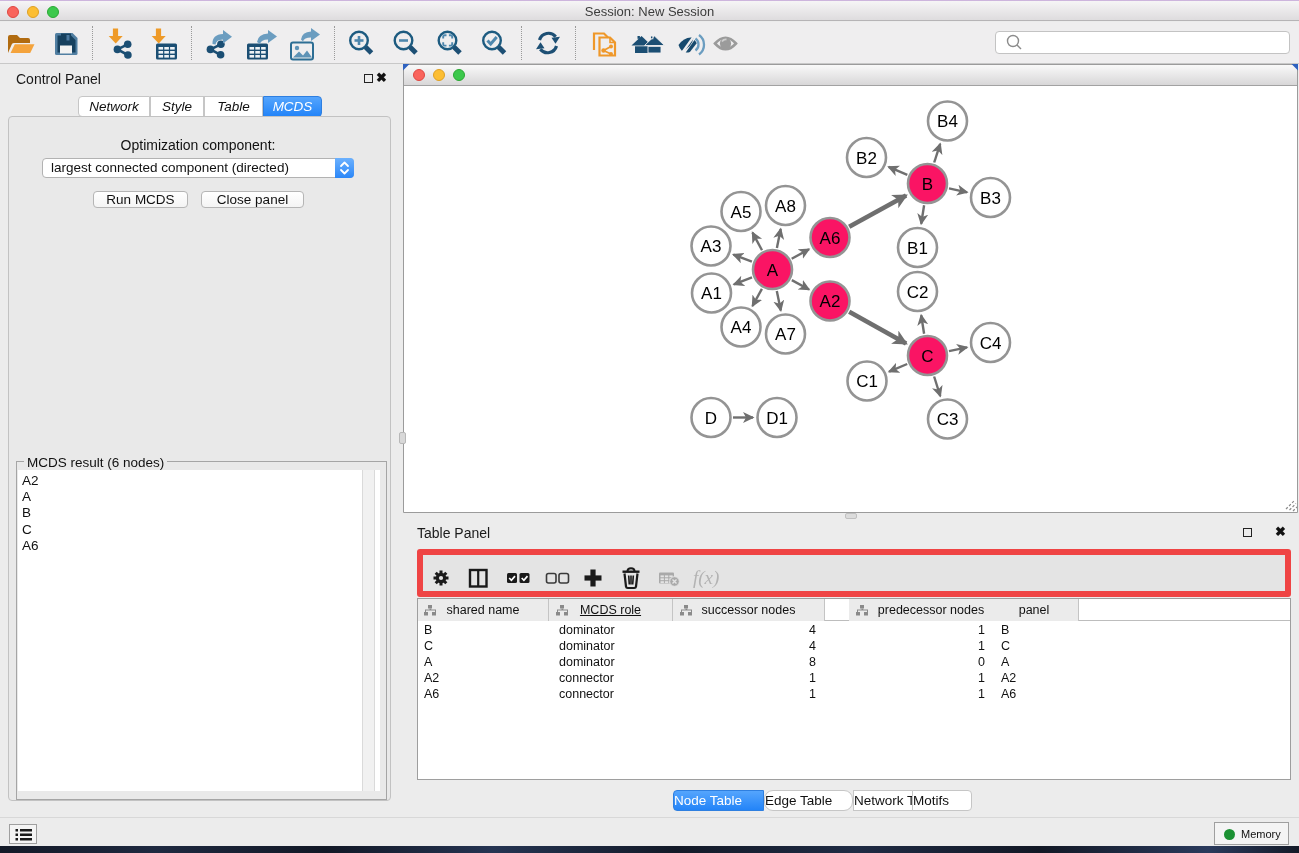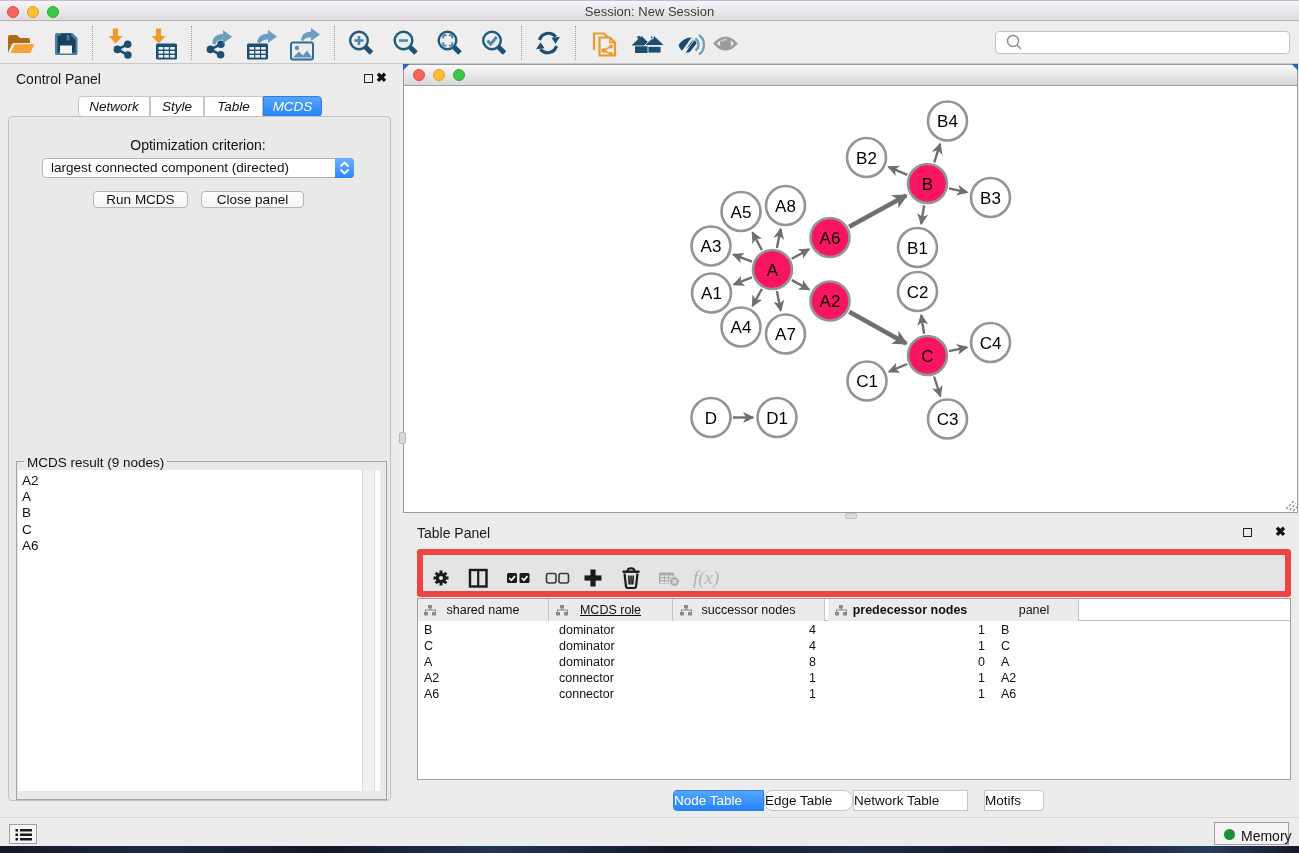--- a/index.html
+++ b/index.html
@@ -83,21 +83,21 @@
 
 .btab { position:absolute; top:790px; height:21px; background:#fff; border:1px solid #c6c6c6;
   font-size:13.5px; color:#111; line-height:20px; }
 
 
 #statusbar { left:0; top:817px; width:1299px; height:29px; background:#ececec;
   border-top:1px solid #d8d8d8; }
 #sb-listbtn { left:9px; top:824px; width:28px; height:20px; background:#f4f4f4;
   border:1px solid #9f9f9f; }
 #sb-mem { left:1214px; top:822px; width:75px; height:23px; background:#f4f4f4;
-  border:1px solid #9f9f9f; font-size:14px; color:#111; }
+  border:1px solid #9f9f9f; font-size:11px; color:#111; }
 #sb-mem .dot { position:absolute; left:9px; top:6px; width:11px; height:11px;
   border-radius:50%; background:#1b9133; }
 #sb-mem .txt { position:absolute; left:26px; top:5px; }
 #wallpaper { left:0; top:846px; width:1299px; height:7px;
   background:linear-gradient(90deg,#131927,#1e2940 12%,#121826 25%,#253452 38%,#131a28 52%,#1f2b44 66%,#121825 80%,#2a3a5c 93%,#141a28); }
 </style>
 </head>
 <body>
 
 <div class="abs" id="titlebar">
@@ -272,34 +272,34 @@
 <div class="abs" id="cp-float"></div>
 <div class="abs" id="cp-close">✖</div>
 
 <div class="abs cptab" style="left:78px;width:72px;border-radius:4px 0 0 4px;">Network</div>
 <div class="abs cptab" style="left:150px;width:54px;">Style</div>
 <div class="abs cptab" style="left:204px;width:59px;">Table</div>
 <div class="abs cptab" style="left:263px;width:59px;border-radius:0 4px 4px 0;
   background:linear-gradient(#55a5fd,#2384f8);border-color:#2e7fe0;color:#fff;">MCDS</div>
 
 <div class="abs" id="cpanel-body"></div>
-<div class="abs" id="optlabel">Optimization criterion:</div>
+<div class="abs" id="optlabel">Optimization component:</div>
 <div class="abs" id="dropdown">largest connected component (directed)
   <div class="spin">
     <svg width="19" height="20" viewBox="0 0 19 20">
       <path d="M6 8 L9.5 4.5 L13 8" fill="none" stroke="#fff" stroke-width="1.8" stroke-linecap="round" stroke-linejoin="round"></path>
       <path d="M6 12 L9.5 15.5 L13 12" fill="none" stroke="#fff" stroke-width="1.8" stroke-linecap="round" stroke-linejoin="round"></path>
     </svg>
   </div>
 </div>
 <div class="abs btn" style="left:93px;top:191px;width:95px;">Run MCDS</div>
 <div class="abs btn" style="left:201px;top:191px;width:103px;">Close panel</div>
 
 <div class="abs" id="mcdsbox"></div>
-<div class="abs" id="mcdsbox-title">MCDS result (9 nodes)</div>
+<div class="abs" id="mcdsbox-title">MCDS result (6 nodes)</div>
 <div class="abs" id="mcdslist">
   <div class="sb"></div>
   <div class="items">A2<br>A<br>B<br>C<br>A6</div>
 </div>
 
 <div class="abs" id="gwin">
   <div id="gwin-titlebar">
     <div class="tl r" style="left:9px;top:4px;"></div>
     <div class="tl y" style="left:29px;top:4px;"></div>
     <div class="tl g" style="left:49px;top:4px;"></div>
@@ -466,21 +466,21 @@
   <div id="tp-thead">
     <div class="thcell" style="left:0px;width:131px;"><svg class="hic" width="12" height="11" style="position:absolute;left:6px;top:6px;">
           <use href="#sitemap"></use>
         </svg>shared name</div>
     <div class="thcell" style="left:131px;width:124px;text-decoration:underline;"><svg class="hic" width="12" height="11" style="position:absolute;left:7px;top:6px;">
           <use href="#sitemap"></use>
         </svg>MCDS role</div>
     <div class="thcell" style="left:255px;width:152px;"><svg class="hic" width="12" height="11" style="position:absolute;left:7px;top:6px;">
           <use href="#sitemap"></use>
         </svg>successor nodes</div>
-    <div class="thcell" style="left:410px;width:165px;font-weight:bold;"><svg class="hic" width="12" height="11" style="position:absolute;left:7px;top:6px;">
+    <div class="thcell" style="left:431px;width:165px;"><svg class="hic" width="12" height="11" style="position:absolute;left:7px;top:6px;">
           <use href="#sitemap"></use>
         </svg>predecessor nodes</div>
     <div class="thcell" style="left:572px;width:89px;">panel</div>
   </div>
   <div class="trow" style="top:23px;">
       <span style="left:6px;">B</span>
       <span style="left:141px;">dominator</span>
       <span style="left:391px;">4</span>
       <span style="left:560px;">1</span>
       <span style="left:583px;">B</span>
@@ -522,21 +522,21 @@
       <rect x="8" y="7" width="4" height="3.5"></rect>
       <path d="M5.5 3.5 h1 v2 h-4.5 v2 h-1 v-3 h4.5 z M6.5 3.5 v2 h4.5 v2 h1 v-3 h-4.5 z" fill="#8a8a8a"></path>
     </g>
   </defs>
 </svg>
 
 <div class="abs btab" style="left:673px;width:91px;border-radius:4px 0 0 4px;
   background:linear-gradient(#55a5fd,#2384f8);border-color:#2e7fe0;color:#fff;">Node Table</div>
 <div class="abs btab" style="left:764px;width:89px;border-radius:9px;">Edge Table</div>
 <div class="abs btab" style="left:853px;width:115px;">Network Table</div>
-<div class="abs btab" style="left:984px;width:60px;border-radius:0 4px 4px 0;">Motifs</div>
+<div class="abs btab" style="left:912px;width:60px;border-radius:0 4px 4px 0;">Motifs</div>
 
 <div class="abs" id="statusbar"></div>
 <div class="abs" id="sb-listbtn">
   <svg width="26" height="18" viewBox="0 0 26 18" style="position:absolute;left:1px;top:1px;">
     <g fill="#1a1a1a">
       <rect x="4.5" y="3" width="2.5" height="2.5"></rect>
       <rect x="4.5" y="7.5" width="2.5" height="2.5"></rect>
       <rect x="4.5" y="12" width="2.5" height="2.5"></rect>
       <rect x="9" y="3" width="12" height="2.5"></rect>
       <rect x="9" y="7.5" width="12" height="2.5"></rect>

